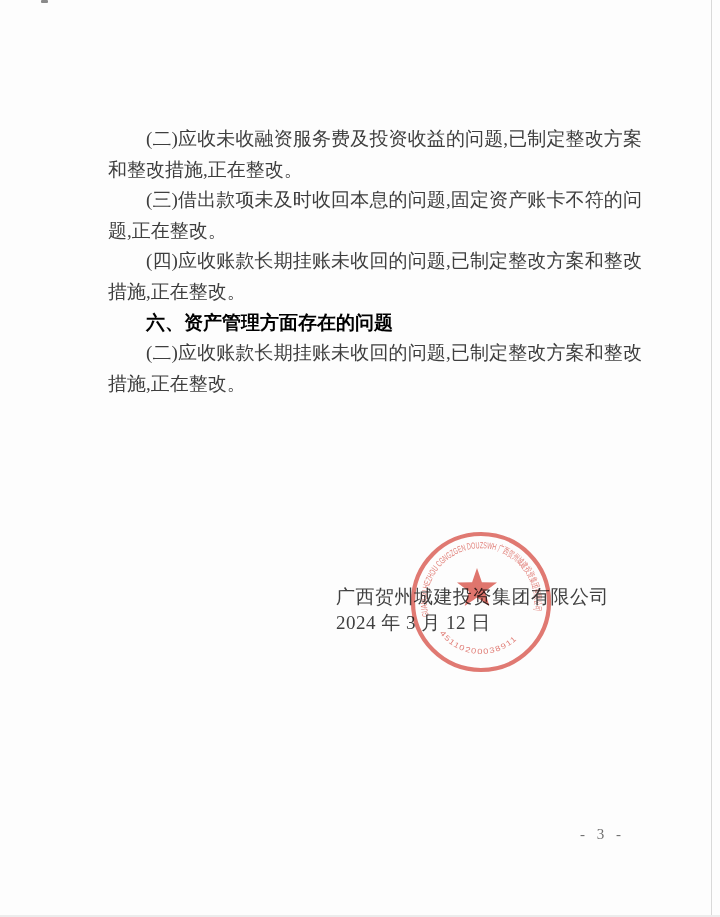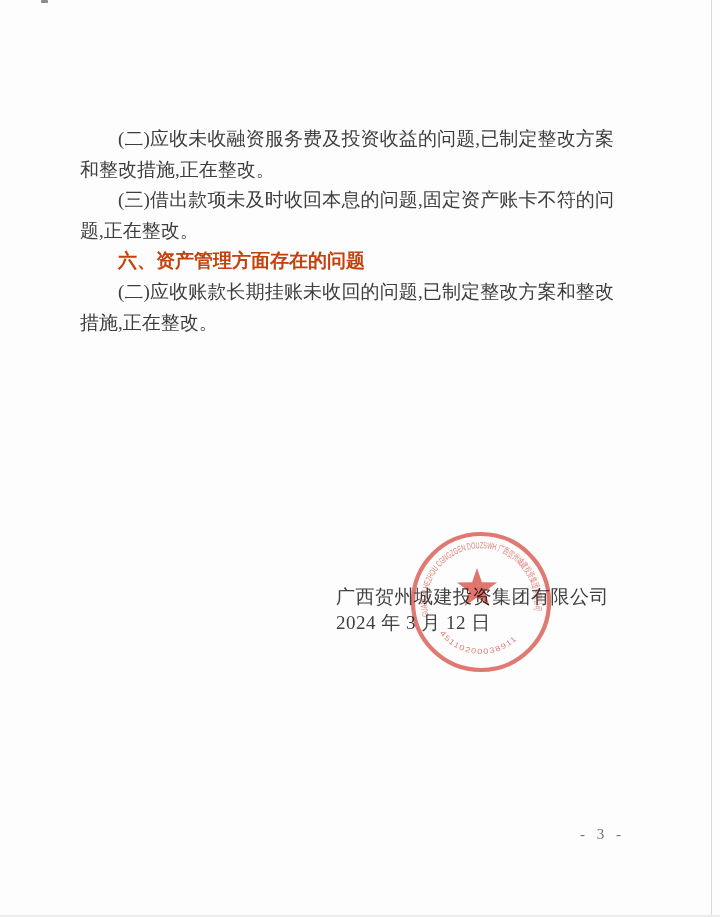--- a/index.html
+++ b/index.html
@@ -33,35 +33,35 @@
   }
   .scan-bottom-line {
     position: absolute;
     left: 0; bottom: 0;
     width: 100%; height: 2px;
     background: #ececec;
   }
   
   .doc-body {
     position: absolute;
-    left: 80px; top: 124px;
+    left: 108px; top: 124px;
     width: 534px;
     font-size: 19px;
     line-height: 30.6px;
     color: #3e3e3e;
     text-align: justify;
     text-justify: inter-character;
   }
   .para {
     margin: 0;
     text-indent: 2em;
   }
   .para.heading {
     font-weight: bold;
-    color: #c2410c;
+    color: #000000;
   }
   
   .signature {
     position: absolute;
     left: 336px; top: 584px;
     width: 280px;
     text-align: left;
     color: #404040;
   }
   .signature .company {
@@ -103,20 +103,21 @@
 
 <div id="page">
 
   <div class="scan-speck"></div>
   <div class="scan-right-line"></div>
   <div class="scan-bottom-line"></div>
 
   <div class="doc-body">
       <div class="para">(二)应收未收融资服务费及投资收益的问题,已制定整改方案和整改措施,正在整改。</div>
       <div class="para">(三)借出款项未及时收回本息的问题,固定资产账卡不符的问题,正在整改。</div>
+      <div class="para">(四)应收账款长期挂账未收回的问题,已制定整改方案和整改措施,正在整改。</div>
       <div class="para heading">六、资产管理方面存在的问题</div>
       <div class="para">(二)应收账款长期挂账未收回的问题,已制定整改方案和整改措施,正在整改。</div>
     </div>
 
   <div class="signature">
     <div class="company">广西贺州城建投资集团有限公司</div>
     <div class="sign-date">2024 年 3 月 12 日</div>
   </div>
 
   <svg class="seal" viewBox="0 0 150 150">

